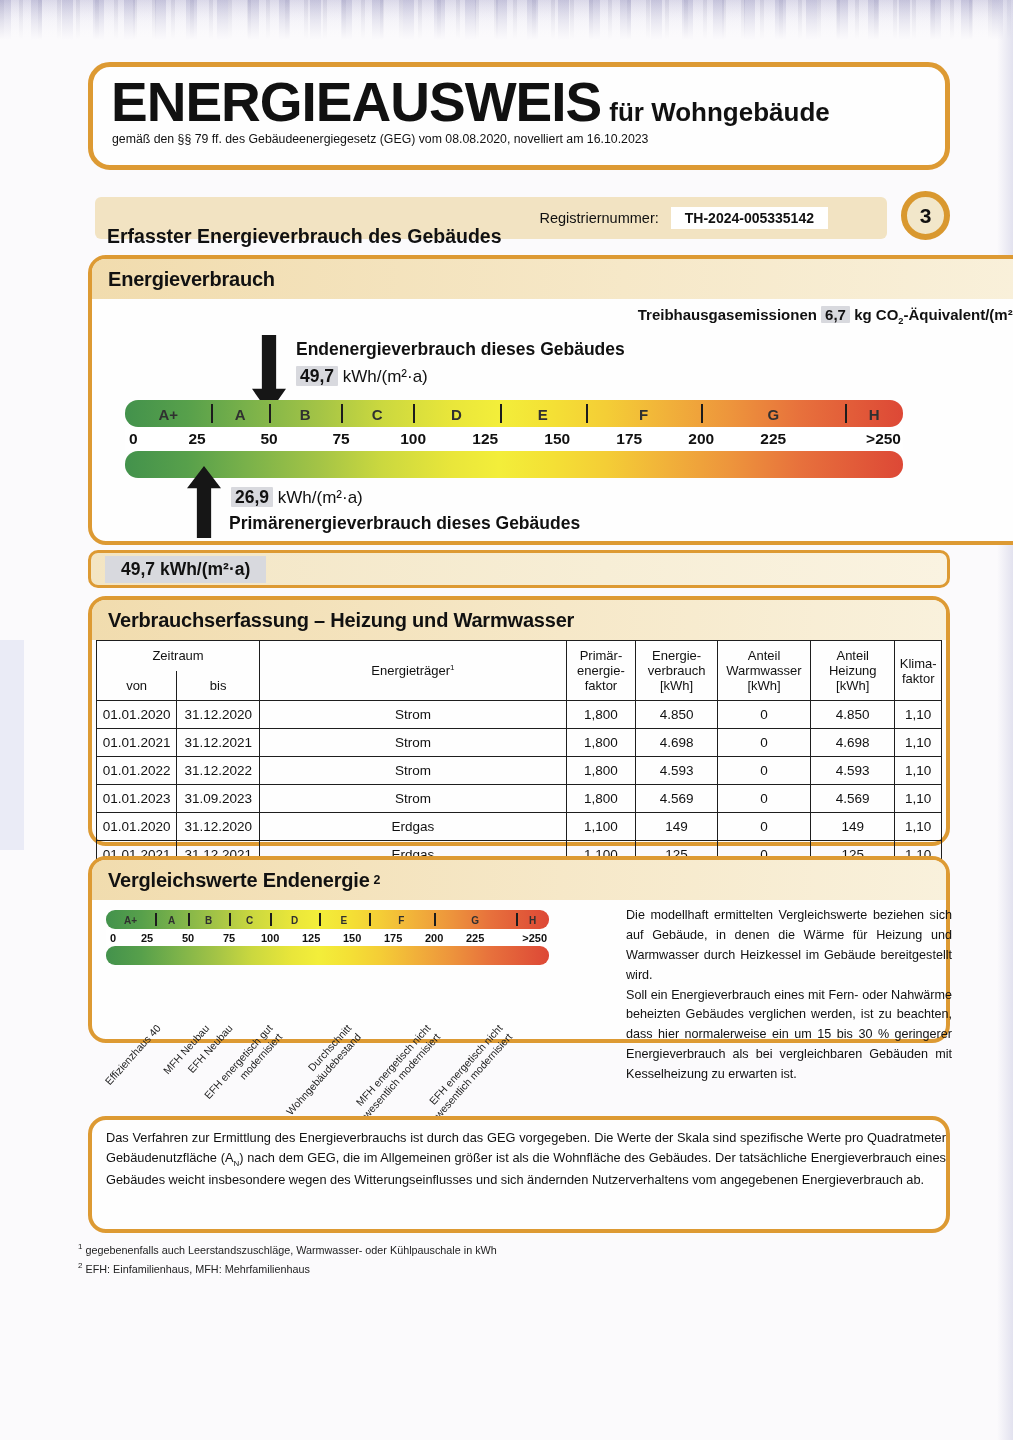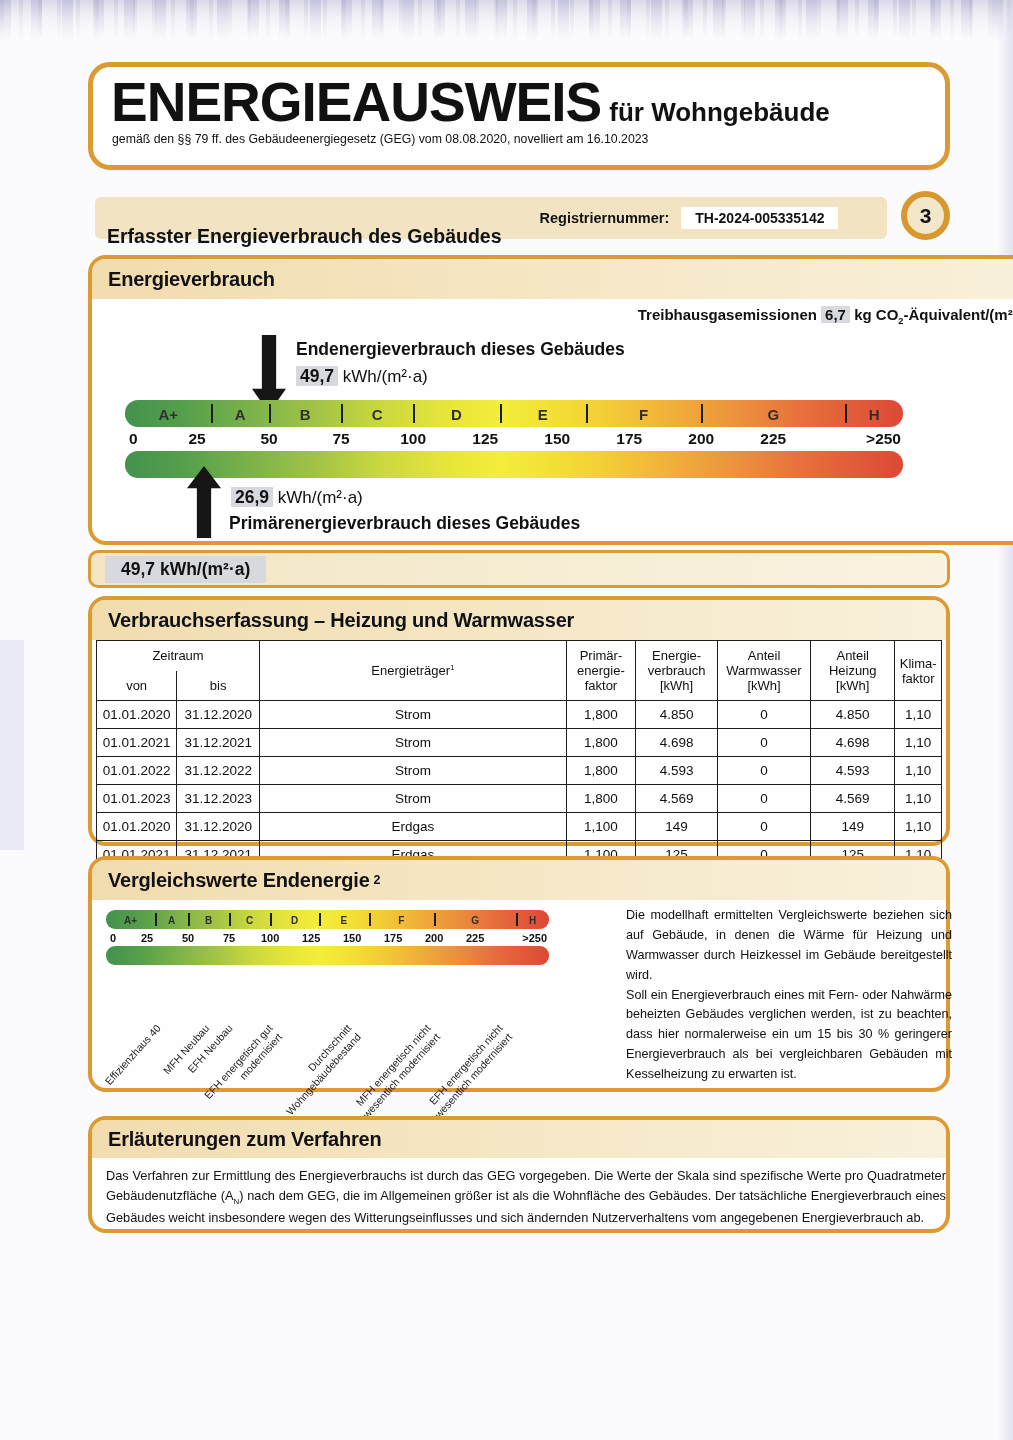--- a/index.html
+++ b/index.html
@@ -34,21 +34,21 @@
   .hdr{top:62px;left:88px;width:862px;height:108px;border-width:5px;border-radius:22px;}
   .hdr .title-row{padding:8px 0 0 18px;white-space:nowrap;}
   .hdr .big{font-size:55px;font-weight:900;letter-spacing:-1px;line-height:1;}
   .hdr .small{font-size:26px;font-weight:bold;margin-left:8px;}
   .hdr .law{padding:2px 0 0 19px;font-size:12.3px;}
 
   
   .secbar{position:absolute;top:197px;left:95px;width:792px;height:42px;background:#f2e3c2;
     border-radius:6px;display:flex;align-items:center;box-sizing:border-box;padding:0 12px;}
   .secbar .t{font-size:19.5px;font-weight:bold;margin-top:36px;}
-  .secbar .rlabel{font-size:14.5px;font-weight:bold;margin-left:38px;}
+  .secbar .rlabel{font-size:14.5px;font-weight:normal;margin-left:38px;}
   .secbar .rval{background:#fff;margin-left:12px;padding:3px 14px;font-size:14px;font-weight:bold;}
   .badge{position:absolute;top:191px;left:901px;width:49px;height:49px;border-radius:50%;
     border:6px solid #d9982f;background:#f2e7ca;box-sizing:border-box;
     display:flex;align-items:center;justify-content:center;font-size:21px;font-weight:bold;}
 
   
   .energy{top:255px;left:88px;width:973px;height:290px;}
   .energy .inner{position:relative;width:100%;height:100%;}
   .ghg{position:absolute;top:47px;right:26px;font-size:15px;font-weight:bold;white-space:nowrap;}
   .arrow-down{position:absolute;background:#161616;
@@ -85,21 +85,21 @@
   .tbox{top:596px;left:88px;width:862px;height:250px;}
   table.cons{border-collapse:collapse;width:calc(100% - 8px);margin:0 4px;table-layout:fixed;}
   table.cons th,table.cons td{border:1.4px solid #1e1e1e;font-size:13px;text-align:center;padding:0 2px;box-sizing:border-box;}
   table.cons th{font-weight:normal;font-size:13px;white-space:pre-line;vertical-align:middle;}
   table.cons td{height:28px;font-size:13.5px;}
   table.cons tr.h1 th{border-bottom:none;height:30px;vertical-align:middle;}
   table.cons tr.h2 th{border-top:none;height:30px;vertical-align:middle;}
   table.cons th.span3{vertical-align:middle;}
 
   
-  .cbox{top:856px;left:88px;width:862px;height:236px;}
+  .cbox{top:856px;left:88px;width:862px;height:187px;}
   .cbox .inner{position:relative;width:100%;height:100%;}
   .mini{position:absolute;left:14px;top:50px;width:443px;}
   .mini .bar-letters{height:19px;border-radius:9px;}
   .mini .bar-plain{height:19px;border-radius:9px;}
   .mini .bar-letters .lt{font-size:10px;}
   .mini .bar-letters .sep{width:2px;}
   .mini .numstrip{height:17px;}
   .mini .numstrip .n{font-size:11px;}
   .rotlabels{position:absolute;left:14px;top:162px;width:443px;height:0;}
   .rl-anchor{position:absolute;width:0;height:0;}
@@ -268,21 +268,21 @@
             <td>31.12.2022</td>
             <td>Strom</td>
             <td>1,800</td>
             <td>4.593</td>
             <td>0</td>
             <td>4.593</td>
             <td>1,10</td>
         </tr>
         <tr>
           <td>01.01.2023</td>
-            <td>31.12.2023</td>
+            <td>31.09.2023</td>
             <td>Strom</td>
             <td>1,800</td>
             <td>4.569</td>
             <td>0</td>
             <td>4.569</td>
             <td>1,10</td>
         </tr>
         <tr>
           <td>01.01.2020</td>
             <td>31.12.2020</td>
@@ -379,19 +379,22 @@
       </div>
 
       <div class="cptext">
         <p>Die modellhaft ermittelten Vergleichswerte beziehen sich auf Gebäude, in denen die Wärme für Heizung und Warmwasser durch Heizkessel im Gebäude bereitgestellt wird.</p>
         <p>Soll ein Energieverbrauch eines mit Fern- oder Nahwärme beheizten Gebäudes verglichen werden, ist zu beachten, dass hier normalerweise ein um 15 bis 30 % geringerer Energieverbrauch als bei vergleichbaren Gebäuden mit Kesselheizung zu erwarten ist.</p>
       </div>
     </div>
   </div>
 
   <div class="obox mbox">
-    <div class="band-title" style="height:38px">Erläuterungen zum Verfahren</div>
     <div class="para">
       <span>Das Verfahren zur Ermittlung des Energieverbrauchs ist durch das GEG vorgegeben. Die Werte der Skala sind spezifische Werte pro Quadratmeter Gebäudenutzfläche (A</span><span class="subs">N</span><span>) nach dem GEG, die im Allgemeinen größer ist als die Wohnfläche des Gebäudes. Der tatsächliche Energieverbrauch eines Gebäudes weicht insbesondere wegen des Witterungseinflusses und sich ändernden Nutzerverhaltens vom angegebenen Energieverbrauch ab.</span>
     </div>
   </div>
 
+  <div class="footnotes">
+    <div><span class="fsup">1</span><span>gegebenenfalls auch Leerstandszuschläge, Warmwasser- oder Kühlpauschale in kWh</span></div>
+    <div><span class="fsup">2</span><span>EFH: Einfamilienhaus, MFH: Mehrfamilienhaus</span></div>
+  </div>
 </div>
 
 </body></html>

